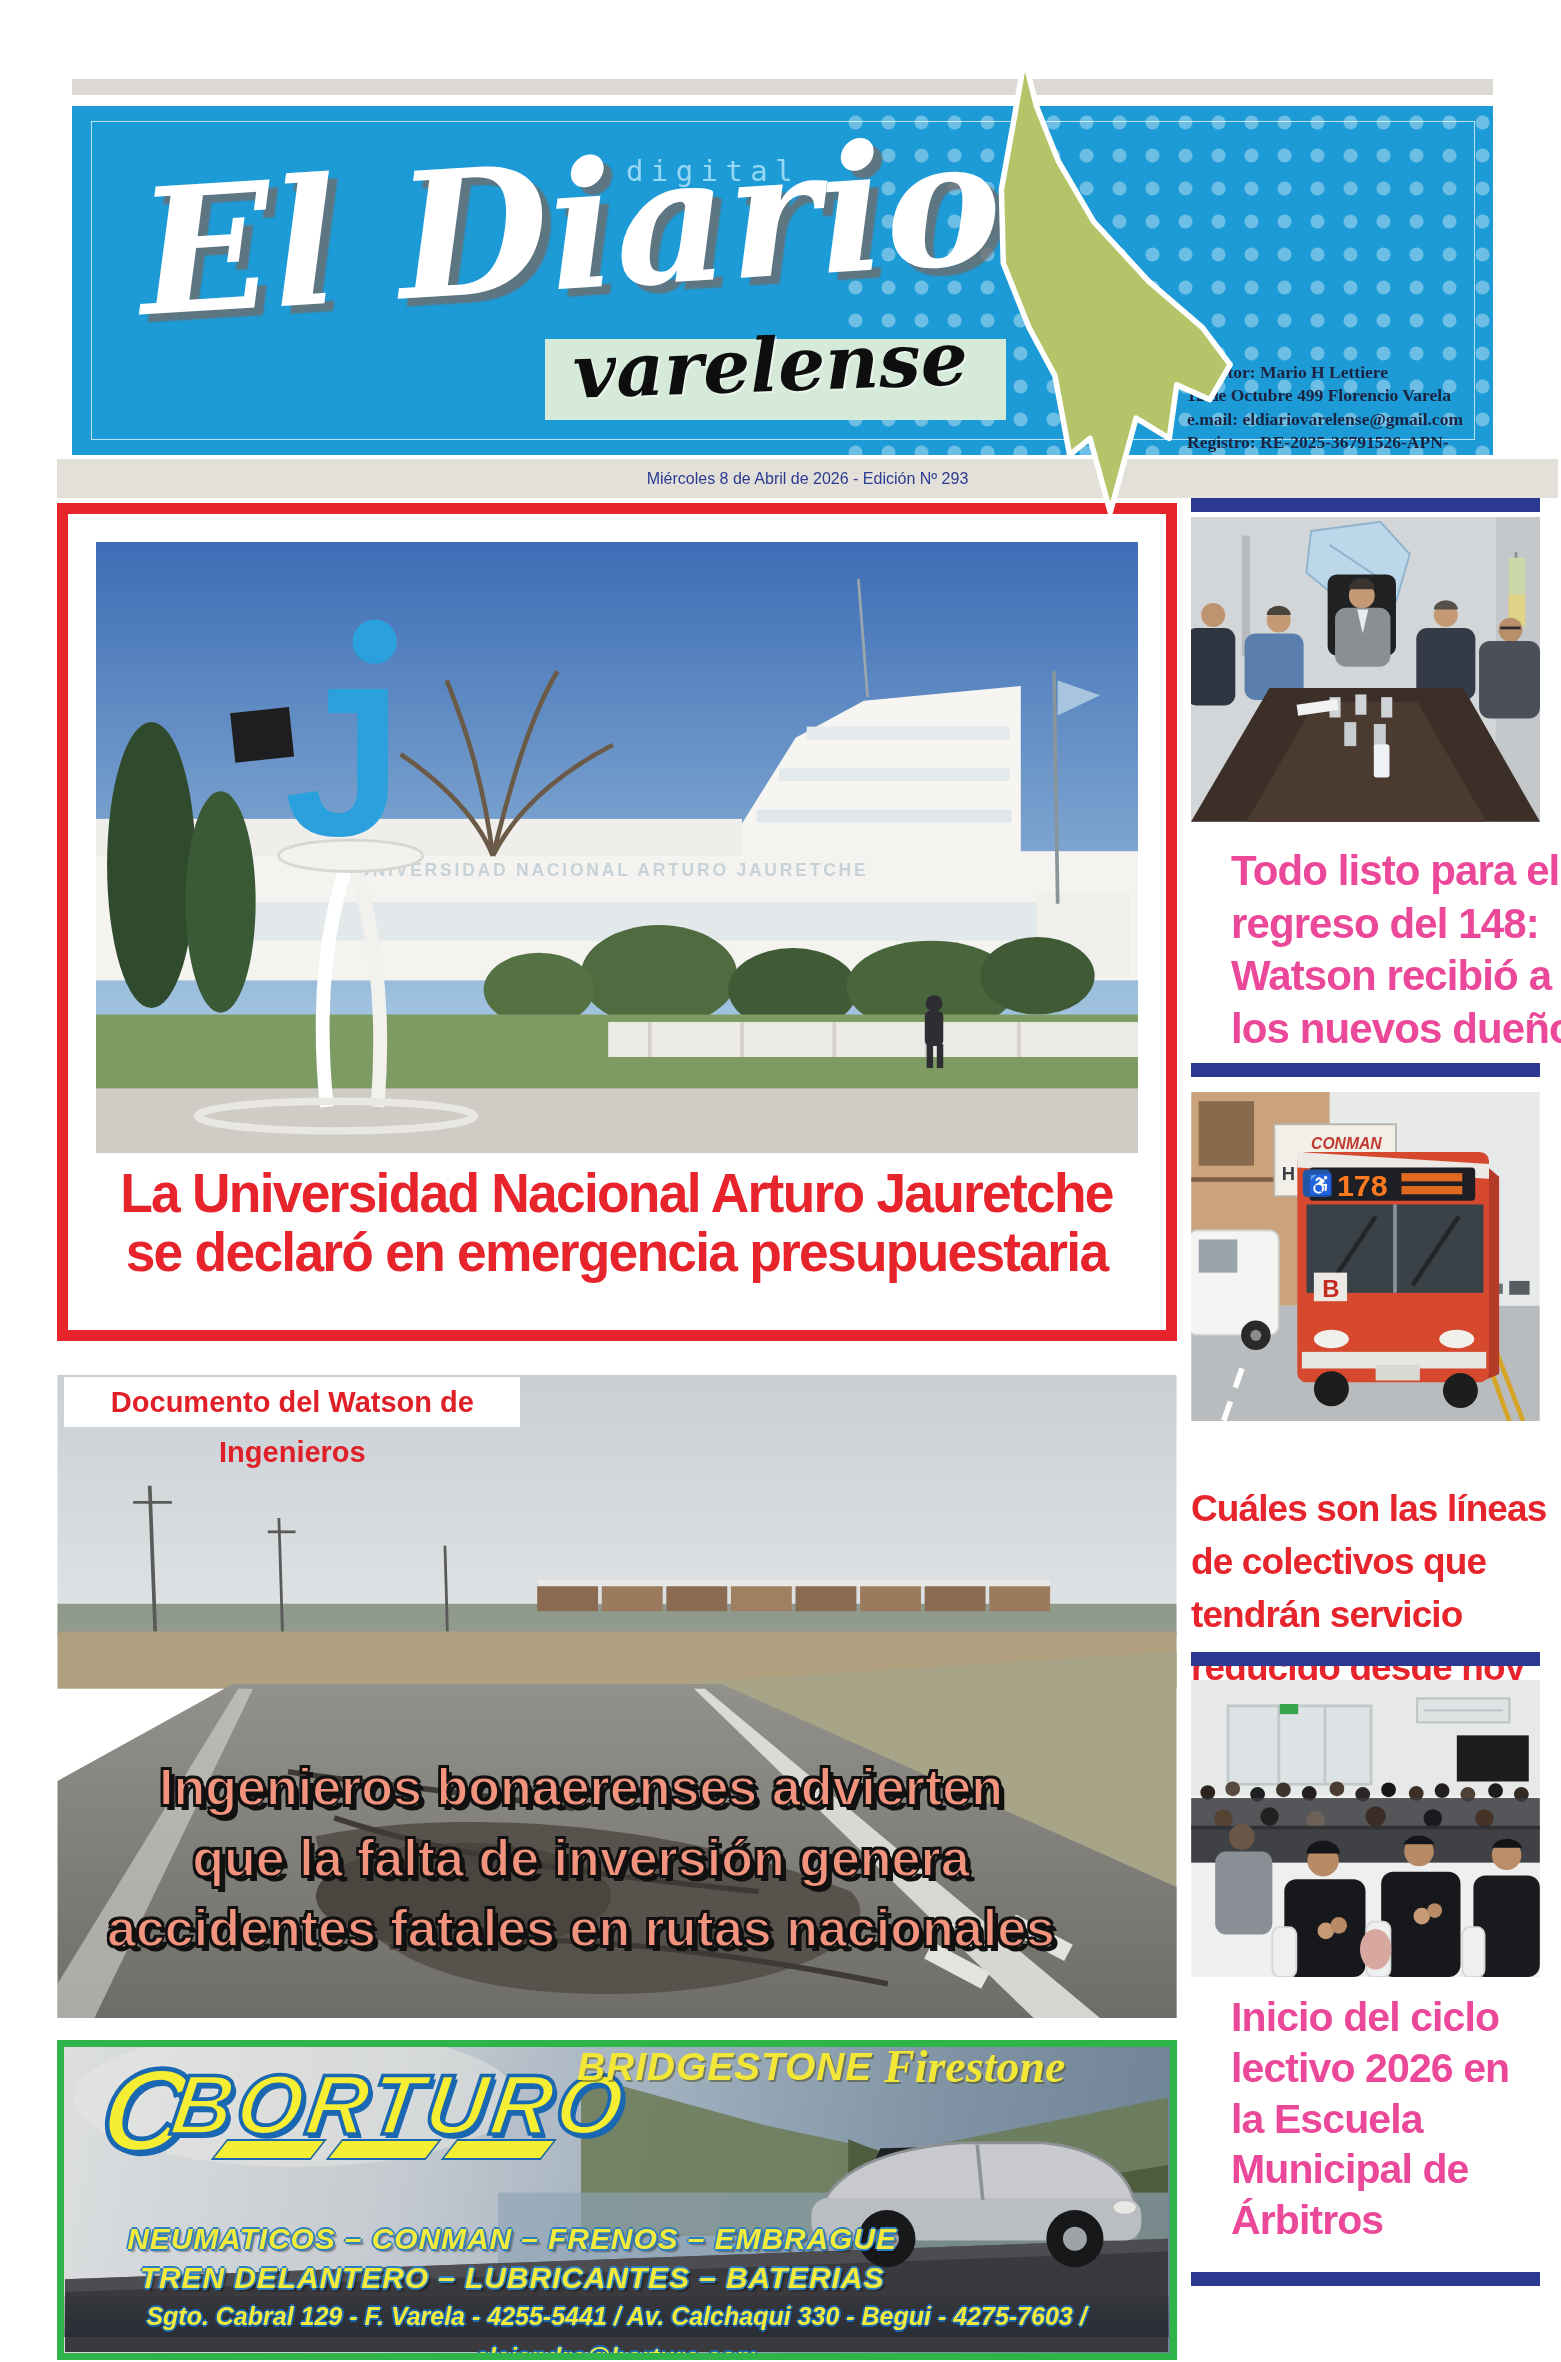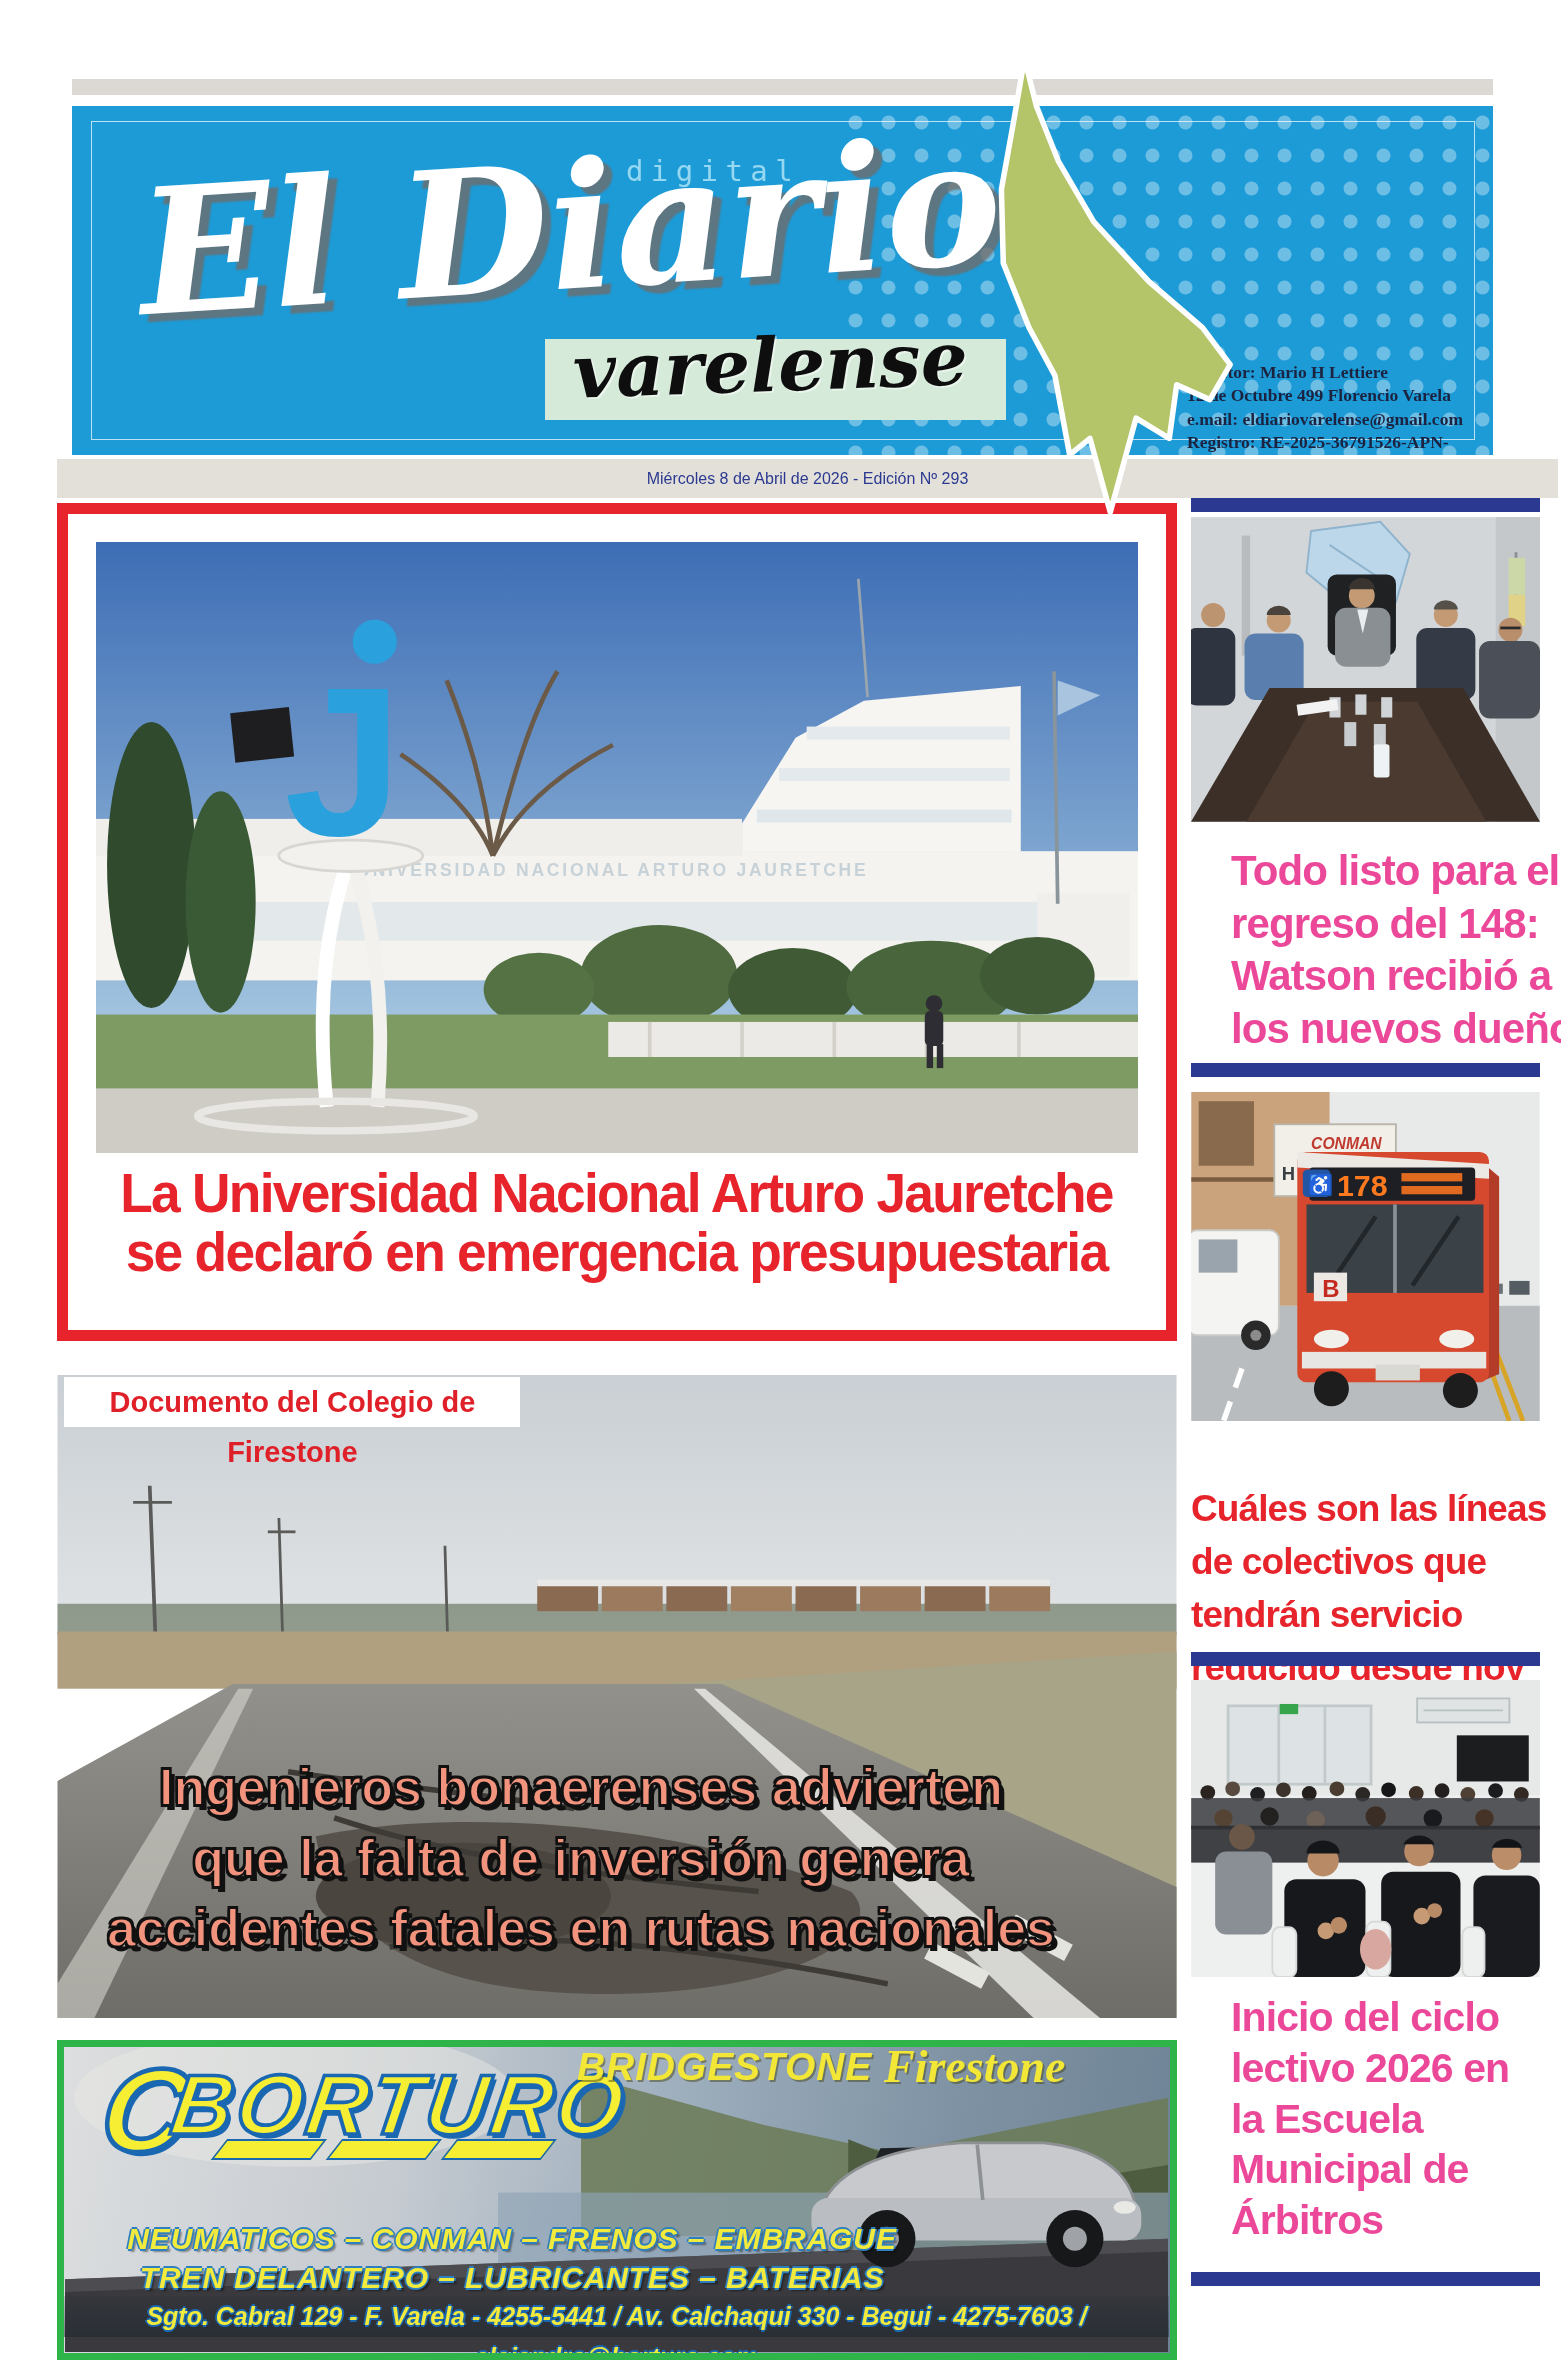--- a/index.html
+++ b/index.html
@@ -383,21 +383,21 @@
       <polygon points="660,335 1213,300 1213,697 880,697" fill="#a8a487"></polygon>
       <polygon points="190,335 720,335 1213,555 1213,697 0,697 0,440" fill="url(#asph)"></polygon>
       <polygon points="690,340 702,340 1130,697 1058,697" fill="#e8e8e4" opacity="0.85"></polygon>
       <polygon points="196,340 212,340 40,697 0,697 0,660" fill="#dcdcd6" opacity="0.55"></polygon>
       <path d="M280,500 C420,470 660,480 860,560 C900,600 820,660 640,670 C420,680 300,620 280,500 Z" fill="#57534c"></path>
       <ellipse cx="440" cy="565" rx="160" ry="58" fill="#4a453e"></ellipse>
       <path d="M300,480 C420,520 560,540 760,560 M360,620 C520,600 700,620 900,660 M250,430 C350,445 470,455 560,470" stroke="#3e3a35" stroke-width="6" fill="none"></path>
       <rect x="940" y="630" width="70" height="20" fill="#e4e4de" transform="rotate(28 975 640)"></rect>
       <rect x="1030" y="600" width="70" height="20" fill="#e4e4de" transform="rotate(28 1065 610)"></rect>
     </svg>
-    <div class="kicker">Documento del Colegio de Firestone</div>
+    <div class="kicker">Documento del Watson de Ingenieros</div>
     <div class="road-overlay">Ingenieros bonaerenses advierten
 que la falta de inversión genera
 accidentes fatales en rutas nacionales</div>
   </div>
 
   <div class="ad">
     <svg class="ad-scene" width="1105" height="305" viewBox="0 0 1197 331">
       <ellipse cx="250" cy="55" rx="240" ry="75" fill="#eceae4" opacity="0.45"></ellipse>
       <polygon points="560,30 760,85 900,115 1197,55 1197,205 560,205" fill="#6b7a55" opacity="0.85"></polygon>
       <polygon points="850,100 1000,160 1197,128 1197,225 850,225" fill="#4e5c40"></polygon>

